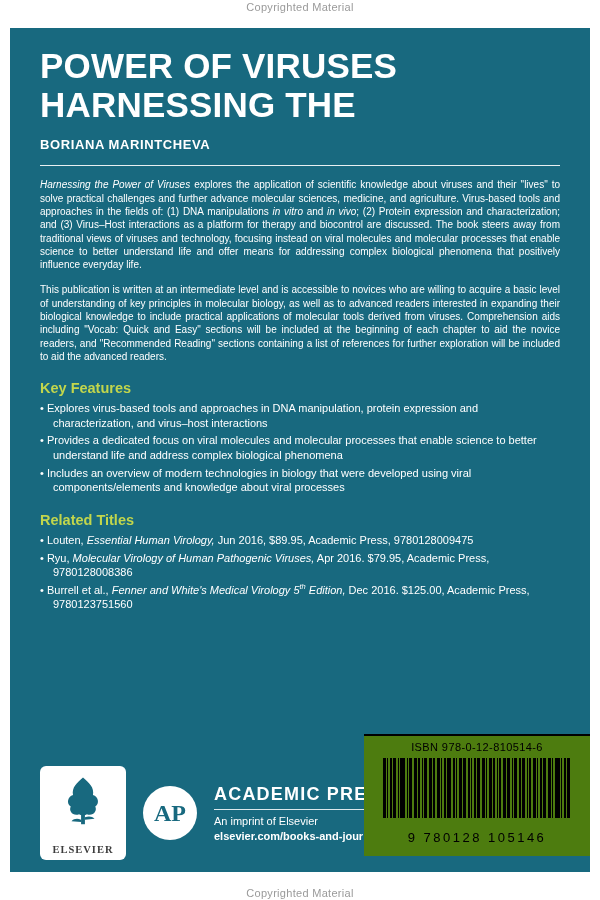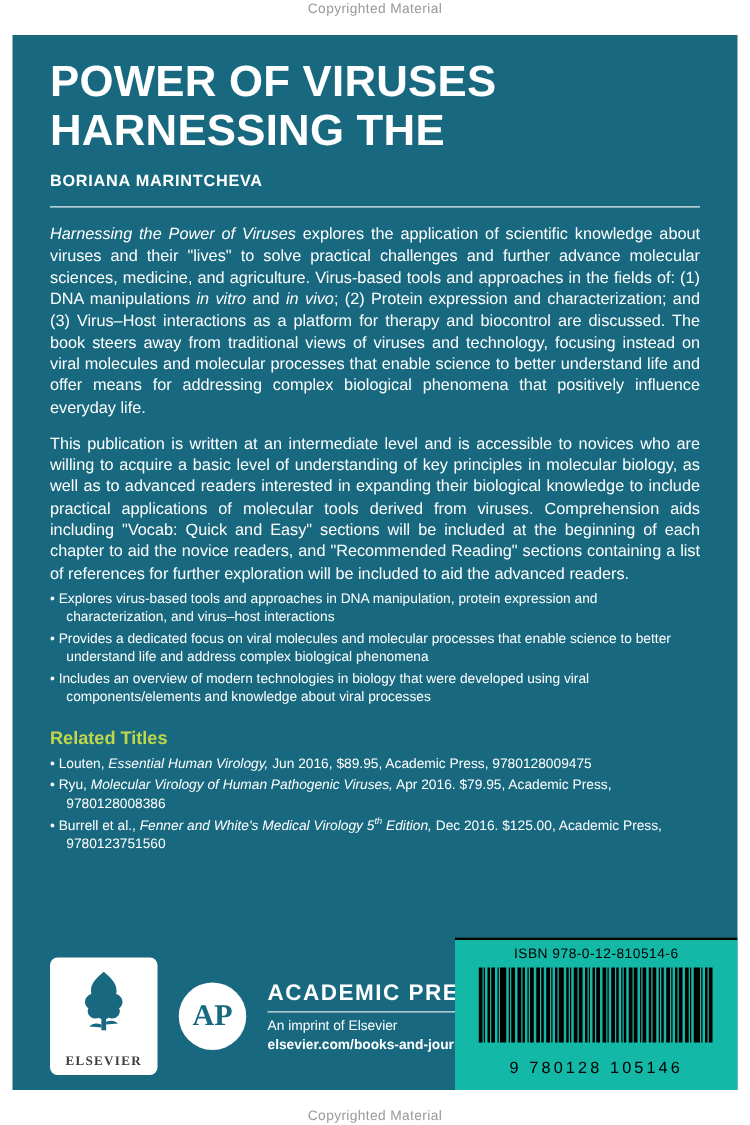--- a/index.html
+++ b/index.html
@@ -13,21 +13,21 @@
   .strip{position:absolute;left:0;right:0;height:14px;display:flex;align-items:center;justify-content:center;
          color:#9a9a9a;font-size:11px;letter-spacing:.3px;}
   .strip.top{top:0;}
   .strip.bottom{bottom:0;}
   .cover{position:absolute;left:10px;right:10px;top:28px;bottom:28px;background:var(--bg);
          padding:18px 30px 0;overflow:hidden;color:var(--text);box-sizing:border-box;}
   .title{margin:0;font-size:35px;line-height:1.12;font-weight:800;letter-spacing:.2px;color:#fff;}
   .title .tl{display:block;}
   .author{margin-top:13px;font-size:13px;font-weight:bold;letter-spacing:.6px;}
   .rule{border:none;border-top:1px solid rgba(255,255,255,.9);margin:13px 0 0;}
-  .para{margin:12px 0 0;font-size:13px;line-height:1.33;text-align:justify;}
+  .para{margin:12px 0 0;font-size:10px;line-height:1.33;text-align:justify;}
   .para .it{font-style:italic;}
   .subhead{margin:17px 0 0;font-size:14.5px;font-weight:bold;color:var(--accent);}
   .bullets{margin:5px 0 0;padding:0;list-style:none;font-size:11px;line-height:1.33;}
   .bullets li{margin:0 0 3px;padding-left:13px;text-indent:-13px;}
   .bullets li::before{content:"\2022  ";}
   .bullets .it{font-style:italic;text-align:right;}
   sup{font-size:.68em;line-height:0;vertical-align:super;}
   
   .publisher{position:absolute;left:30px;bottom:12px;display:flex;align-items:center;gap:17px;}
   .elsevier-box{width:86px;height:94px;background:#fff;border-radius:6px;display:flex;flex-direction:column;
@@ -37,21 +37,21 @@
                  letter-spacing:1px;color:#3d3d3d;}
   .ap-circle{width:54px;height:54px;border-radius:50%;background:#fff;display:flex;align-items:center;
              justify-content:center;font-family:"Liberation Serif",serif;font-weight:bold;font-size:24px;
              color:var(--bg);flex:0 0 auto;}
   .ap-text{color:#fff;}
   .ap-name{font-size:18px;font-weight:bold;letter-spacing:1.2px;}
   .ap-line{height:1px;background:rgba(255,255,255,.85);margin:4px 0 5px;width:190px;}
   .ap-imprint{font-size:11px;margin-bottom:3px;}
   .ap-url{font-size:11px;font-weight:bold;}
   
-  .barcode-box{position:absolute;right:0;bottom:0;width:226px;height:122px;background:#14b8a6;
+  .barcode-box{position:absolute;right:0;bottom:16px;width:226px;height:122px;background:#4d7c0f;
                border-top:2px solid #000;display:flex;flex-direction:column;align-items:center;
                padding-top:5px;box-sizing:border-box;}
   .isbn{font-size:11px;color:#000;letter-spacing:.4px;}
   .bars{display:flex;align-items:stretch;height:60px;margin-top:5px;}
   .bar{background:#000;}
   .isbn-num{font-size:13px;letter-spacing:2.5px;color:#000;margin-top:12px;}
 </style>
 </head>
 <body>
 
@@ -66,20 +66,21 @@
       <span class="tl">HARNESSING THE</span>
     </h1>
 
     <div class="author">BORIANA MARINTCHEVA</div>
 
     <hr class="rule">
 
     <p class="para"><span class="it">Harnessing the Power of Viruses</span><span> explores the application of scientific knowledge about viruses and their "lives" to solve practical challenges and further advance molecular sciences, medicine, and agriculture. Virus-based tools and approaches in the fields of: (1) DNA manipulations </span><span class="it">in vitro</span><span> and </span><span class="it">in vivo</span><span>; (2) Protein expression and characterization; and (3) Virus–Host interactions as a platform for therapy and biocontrol are discussed. The book steers away from traditional views of viruses and technology, focusing instead on viral molecules and molecular processes that enable science to better understand life and offer means for addressing complex biological phenomena that positively influence everyday life.</span></p>
     <p class="para"><span>This publication is written at an intermediate level and is accessible to novices who are willing to acquire a basic level of understanding of key principles in molecular biology, as well as to advanced readers interested in expanding their biological knowledge to include practical applications of molecular tools derived from viruses. Comprehension aids including "Vocab: Quick and Easy" sections will be included at the beginning of each chapter to aid the novice readers, and "Recommended Reading" sections containing a list of references for further exploration will be included to aid the advanced readers.</span></p>
 
+    <h2 class="subhead">Key Features</h2>
     <ul class="bullets">
         <li>Explores virus-based tools and approaches in DNA manipulation, protein expression and characterization, and virus–host interactions</li>
         <li>Provides a dedicated focus on viral molecules and molecular processes that enable science to better understand life and address complex biological phenomena</li>
         <li>Includes an overview of modern technologies in biology that were developed using viral components/elements and knowledge about viral processes</li>
       </ul>
 
     <h2 class="subhead">Related Titles</h2>
     <ul class="bullets">
         <li><span>Louten, </span><span class="it">Essential Human Virology,</span><span> Jun 2016, $89.95, Academic Press, 9780128009475</span></li>
         <li><span>Ryu, </span><span class="it">Molecular Virology of Human Pathogenic Viruses,</span><span> Apr 2016. $79.95, Academic Press, 9780128008386</span></li>

